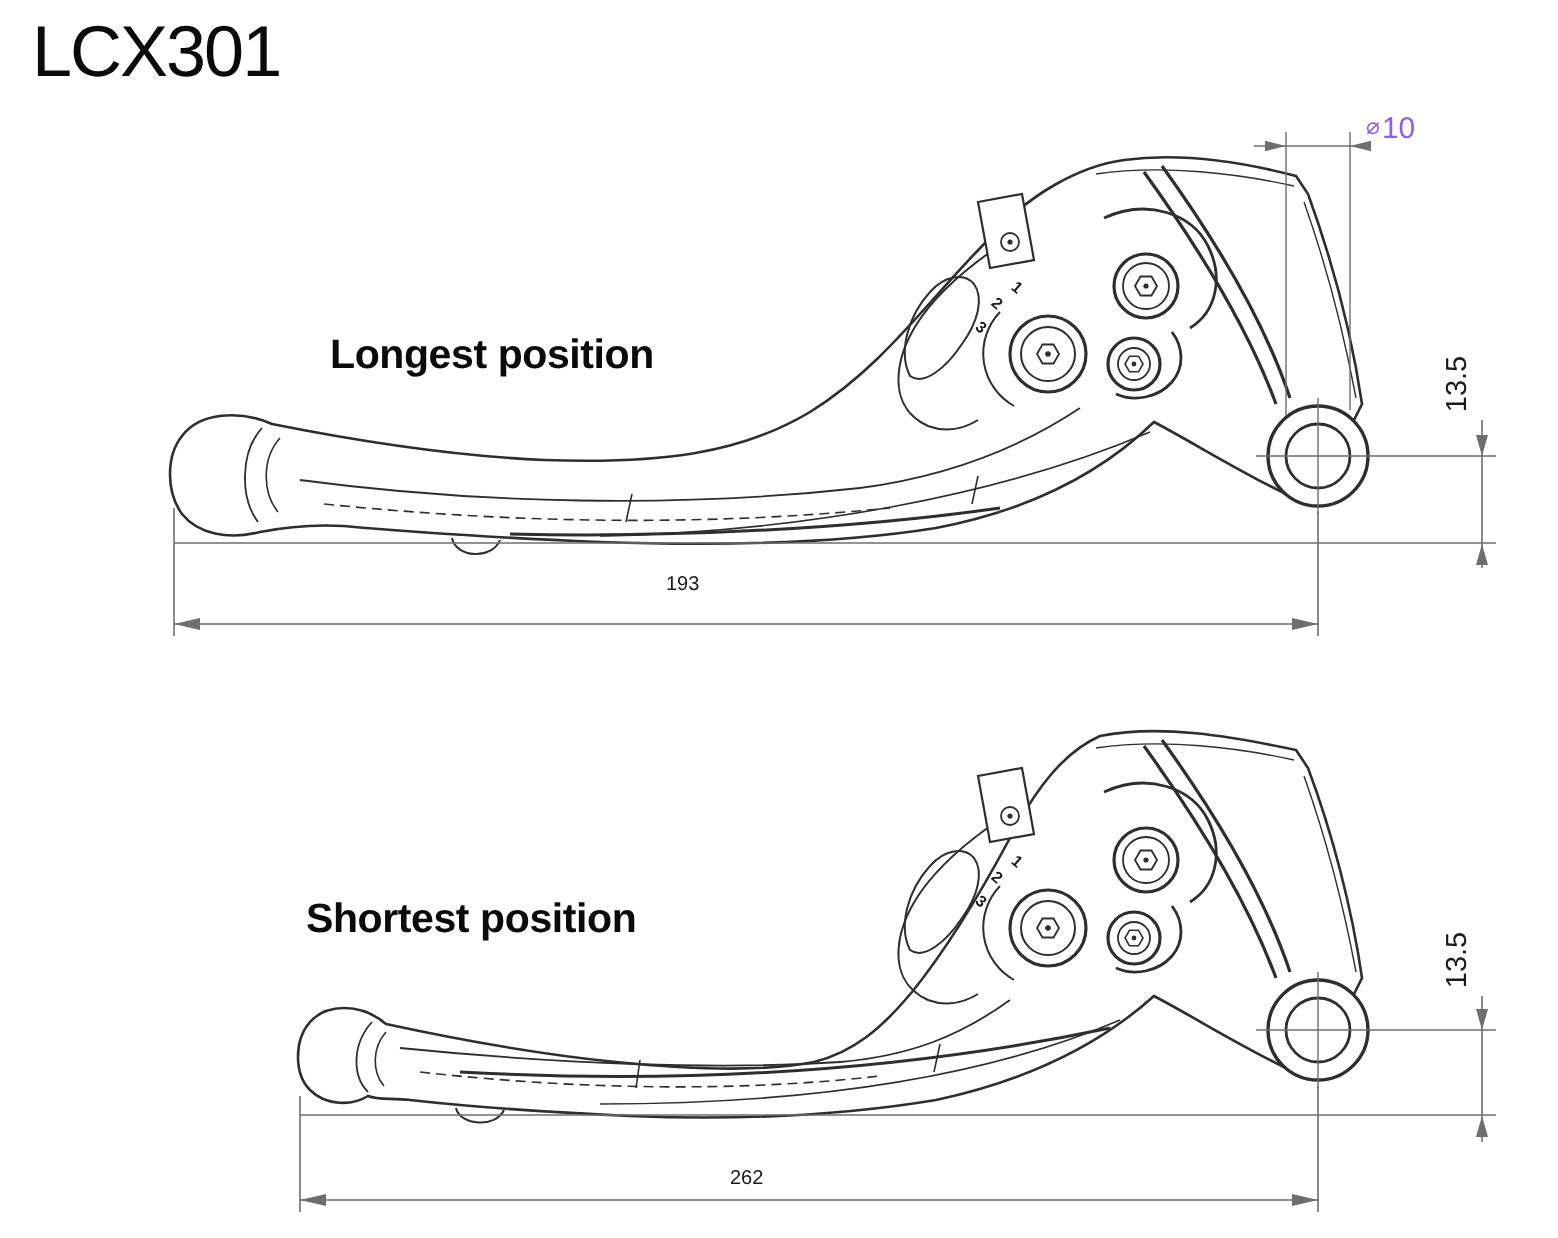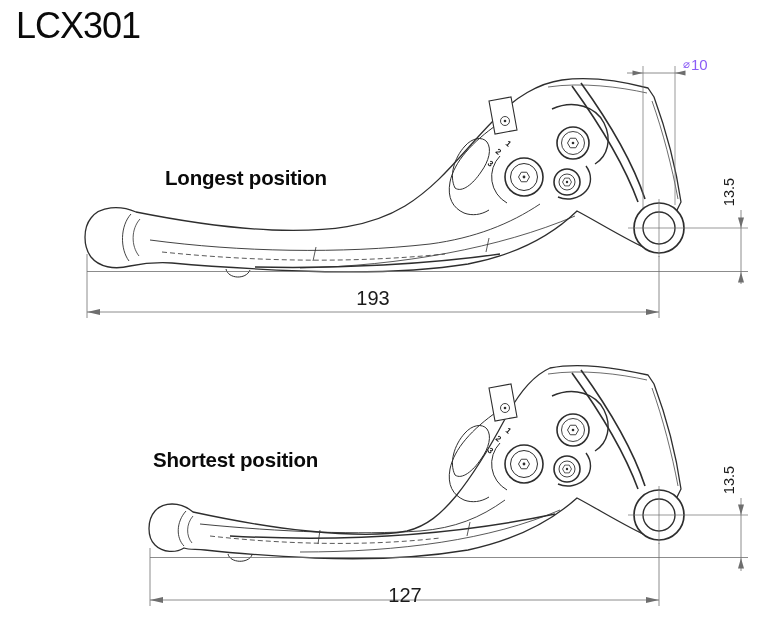--- a/index.html
+++ b/index.html
@@ -10,21 +10,21 @@
   }
   .abs{position:absolute;}
   .title{
     left:16px;top:5px;font-size:36px;font-weight:400;color:#0a0a0a;
     letter-spacing:-1px;
   }
   .viewlabel{
     font-size:20.5px;font-weight:700;color:#0a0a0a;letter-spacing:-0.2px;
   }
   .dimtext{
-    font-size:20px;color:#1a1a1a;text-align:center;
+    font-size:10px;color:#1a1a1a;text-align:left;
   }
   .dimtext-rot{
     width:46px;height:14px;font-size:14.5px;color:#1a1a1a;text-align:center;
     transform:rotate(-90deg);line-height:14px;
   }
   .diatext{font-size:15px;color:#8b5cf6;}
   .diatext .sym{font-size:11.5px;position:relative;top:-2px;margin-right:1px;}
   svg{position:absolute;left:0;top:0;}
   svg *{vector-effect:none;}
 </style>
@@ -180,18 +180,18 @@
     </g>
   </g>
 </svg>
 
 <div class="abs title">LCX301</div>
 
 <div class="abs viewlabel" style="left:165px;top:166px;">Longest position</div>
 <div class="abs viewlabel" style="left:153px;top:448px;text-align:right;">Shortest position</div>
 
 <div class="abs dimtext" style="left:333px;top:287px;width:80px;">193</div>
-<div class="abs dimtext" style="left:365px;top:584px;width:80px;">127</div>
+<div class="abs dimtext" style="left:365px;top:584px;width:80px;">262</div>
 
 <div class="abs diatext" style="left:683px;top:56px;"><span class="sym">⌀</span><span>10</span></div>
 
 <div class="abs dimtext-rot" style="left:706px;top:185px;">13.5</div>
 <div class="abs dimtext-rot" style="left:706px;top:473px;">13.5</div>
 
 </body></html>

